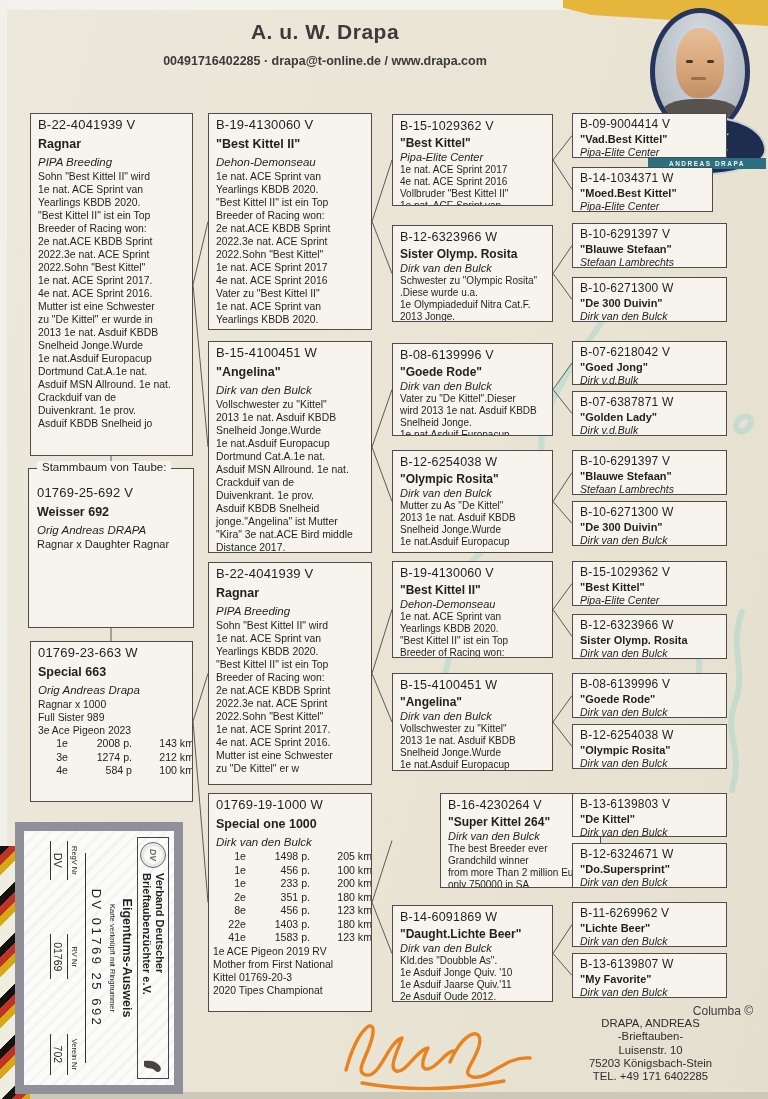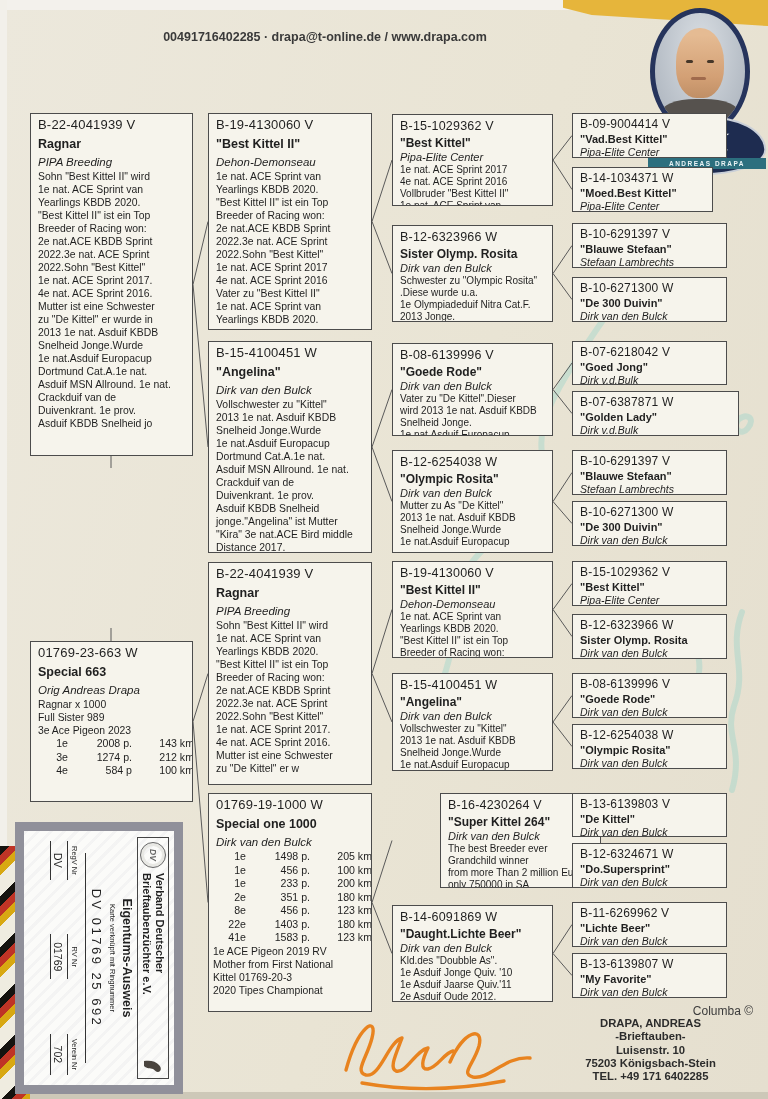--- a/index.html
+++ b/index.html
@@ -75,21 +75,21 @@
   .card-sub{text-align:center;font-size:7.5px;position:relative;}
   .card-ring{text-align:center;font-size:13px;letter-spacing:2.5px;border-bottom:1.5px solid #333;
     margin:1px 16px 0;padding-bottom:3px;position:relative;}
   .card-fields{display:flex;justify-content:space-between;padding:0 4px;margin-top:3px;position:relative;}
   .cf{text-align:center;}
   .cf .lab{font-size:7.5px;border-bottom:1px solid #333;padding:0 5px 2px;}
   .cf .val{font-size:10.5px;margin-top:3px;border-bottom:1px solid #333;padding:0 8px 1px;}
   
   .columba{position:absolute;left:615px;top:1004px;width:138px;text-align:right;font-size:12px;color:#3c3c3c;}
   .footer{position:absolute;left:548px;top:1017px;width:205px;text-align:center;
-    font-size:11.3px;line-height:1.18;color:#2c2c2c;font-weight:bold;}
+    font-size:11.3px;line-height:1.18;color:#2c2c2c;}
 </style>
 </head>
 <body>
 
 <div class="page">
 
   <div class="edge-top"></div>
   <div class="edge-left"></div>
   <div class="wedge"></div>
   <div class="edge-bottom"></div>
@@ -97,20 +97,21 @@
   <svg class="overlay" width="768" height="1099">
     <g stroke="#7fd0c8" stroke-width="6" fill="none" opacity="0.30" stroke-linecap="round">
       <path d="M618 298 C570 370 528 420 545 465 C560 505 505 520 472 562 C442 600 466 648 432 700 C420 718 440 730 455 722"></path>
       <path d="M742 612 C728 650 748 668 734 706 C724 736 744 748 732 790"></path>
       <path d="M700 625 C690 648 706 660 696 684"></path>
       <path d="M738 420 c8 -8 18 -2 10 8 c-6 8 -16 2 -10 -8"></path>
     </g>
   </svg>
 
   <div class="header">
+    <div class="h1">A. u. W. Drapa</div>
     <div class="h3">00491716402285  ·  drapa@t-online.de / www.drapa.com</div>
   </div>
 
   <div class="photo">
     <div class="shoulders"></div>
     <div class="face">
       <div class="eye l"></div>
       <div class="eye r"></div>
       <div class="mouth"></div>
     </div>
@@ -393,21 +394,21 @@
       <div class="box g4" style="left: 572px; top: 277px; width: 155px; height: 45px;">
         <div class="ring">B-10-6271300 W</div>
         <div class="bname">"De 300 Duivin"</div>
         <div class="breeder">Dirk van den Bulck</div>
       </div>
       <div class="box g4" style="left: 572px; top: 341px; width: 155px; height: 44px;">
         <div class="ring">B-07-6218042 V</div>
         <div class="bname">"Goed Jong"</div>
         <div class="breeder">Dirk v.d.Bulk</div>
       </div>
-      <div class="box g4" style="left: 572px; top: 391px; width: 167px; height: 45px;">
+      <div class="box g4" style="left: 572px; top: 391px; width: 155px; height: 45px;">
         <div class="ring">B-07-6387871 W</div>
         <div class="bname">"Golden Lady"</div>
         <div class="breeder">Dirk v.d.Bulk</div>
       </div>
       <div class="box g4" style="left: 572px; top: 450px; width: 155px; height: 45px;">
         <div class="ring">B-10-6291397 V</div>
         <div class="bname">"Blauwe Stefaan"</div>
         <div class="breeder">Stefaan Lambrechts</div>
       </div>
       <div class="box g4" style="left: 572px; top: 501px; width: 155px; height: 45px;">
@@ -450,20 +451,27 @@
         <div class="bname">"Lichte Beer"</div>
         <div class="breeder">Dirk van den Bulck</div>
       </div>
       <div class="box g4" style="left: 572px; top: 953px; width: 155px; height: 45px;">
         <div class="ring">B-13-6139807 W</div>
         <div class="bname">"My Favorite"</div>
         <div class="breeder">Dirk van den Bulck</div>
       </div>
     </div>
 
+  <div class="box fieldset" style="left:28px;top:468px;width:166px;height:160px;">
+    <div class="legend">Stammbaum von Taube:</div>
+    <div class="ring">01769-25-692 V</div>
+    <div class="bname">Weisser  692</div>
+    <div class="breeder">Orig Andreas DRAPA</div>
+    <div class="body" style="font-size:11px">Ragnar x  Daughter Ragnar</div>
+  </div>
 
   <div class="stripes"></div>
   <div class="card-rot">
     <div class="card">
       <div class="card-head">
         <div class="emblem">DV</div>
         <div class="org">Verband Deutscher Brieftaubenzüchter e.V.</div>
         <svg class="card-pigeon" width="16" height="22" viewBox="0 0 16 22">
           <path fill="#4a443e" d="M3 20 C2 14 3 8 7 5 C10 2 14 3 14 6 C14 8 12 9 11 11 C10 14 11 17 8 20 Z"></path>
         </svg>

